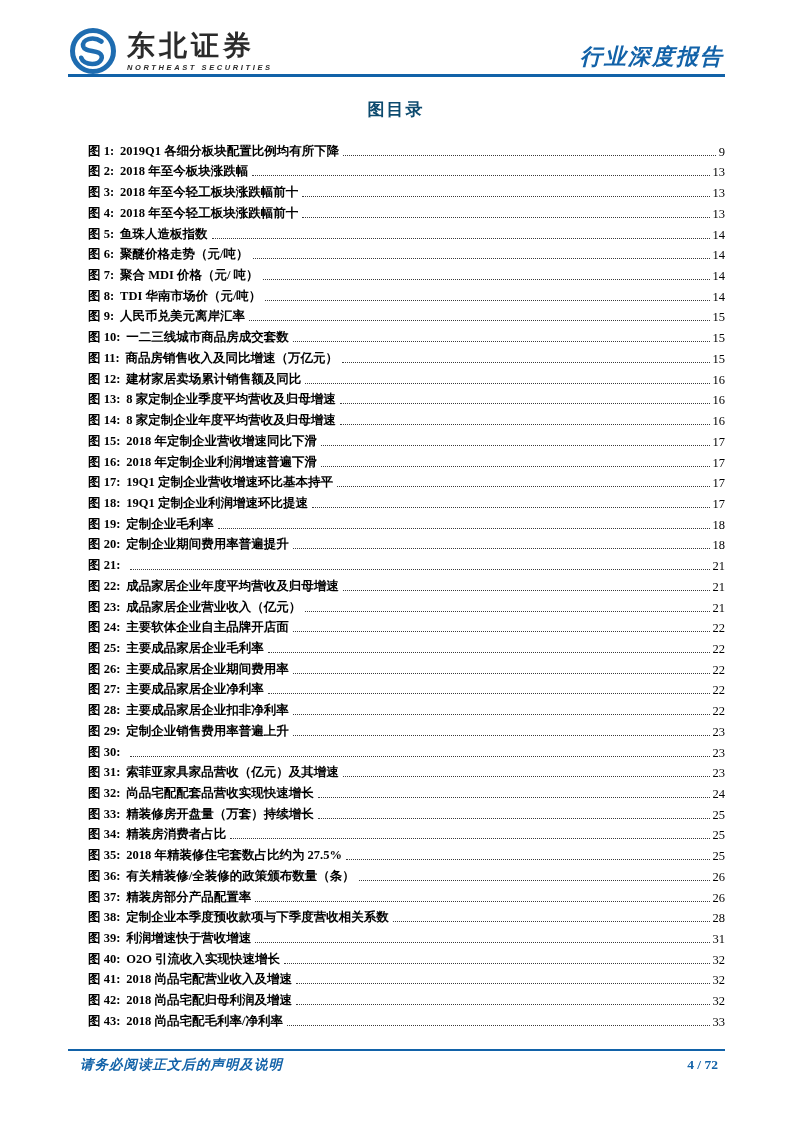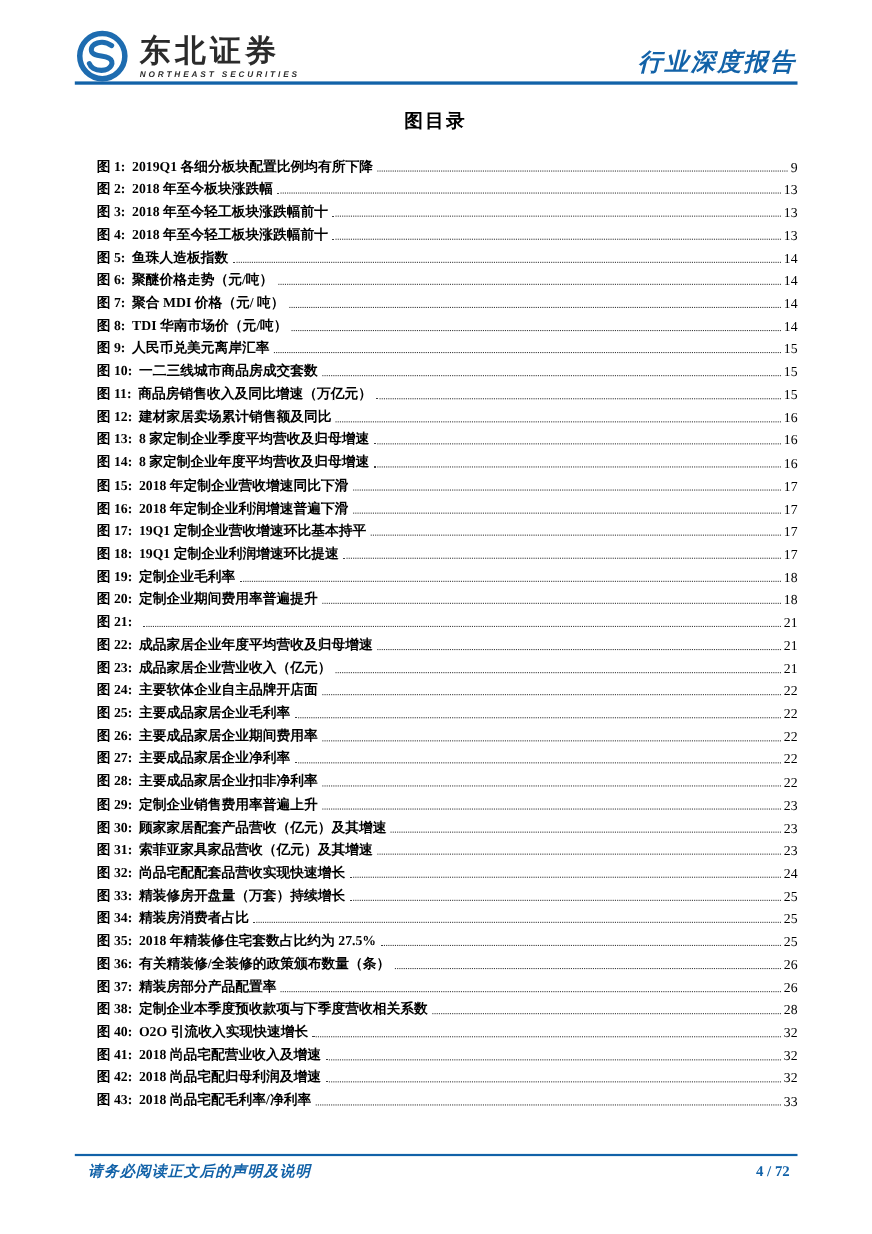--- a/index.html
+++ b/index.html
@@ -40,21 +40,21 @@
     color:var(--accent);letter-spacing:2px;white-space:nowrap;
   }
   .header-rule{
     position:absolute;left:68px;right:67px;top:74px;
     height:2.5px;background:var(--accent);
   }
   
   .page-title{
     position:absolute;left:0;right:0;top:98px;
     text-align:center;font-size:17px;font-weight:700;
-    letter-spacing:2px;color:#000000;
+    letter-spacing:2px;color:#0c4a6e;
   }
   
   .toc{
     position:absolute;left:88px;right:67px;top:139px;
   }
   .toc-row{
     display:flex;align-items:flex-end;
     height:20.72px;
     font-size:12.5px;font-weight:700;color:#000;
     white-space:nowrap;
@@ -308,21 +308,20 @@
 
       <div class="toc-row">
         <span class="toc-label">图 29:</span>
         <span class="toc-title">定制企业销售费用率普遍上升</span>
         <span class="toc-leader"></span>
         <span class="toc-page">23</span>
       </div>
 
       <div class="toc-row">
         <span class="toc-label">图 30:</span>
-        <span class="toc-title">顾家家居配套产品营收（亿元）及其增速</span>
         <span class="toc-leader"></span>
         <span class="toc-page">23</span>
       </div>
 
       <div class="toc-row">
         <span class="toc-label">图 31:</span>
         <span class="toc-title">索菲亚家具家品营收（亿元）及其增速</span>
         <span class="toc-leader"></span>
         <span class="toc-page">23</span>
       </div>
@@ -369,20 +368,26 @@
         <span class="toc-page">26</span>
       </div>
 
       <div class="toc-row">
         <span class="toc-label">图 38:</span>
         <span class="toc-title">定制企业本季度预收款项与下季度营收相关系数</span>
         <span class="toc-leader"></span>
         <span class="toc-page">28</span>
       </div>
 
+      <div class="toc-row">
+        <span class="toc-label">图 39:</span>
+        <span class="toc-title">利润增速快于营收增速</span>
+        <span class="toc-leader"></span>
+        <span class="toc-page">31</span>
+      </div>
 
       <div class="toc-row">
         <span class="toc-label">图 40:</span>
         <span class="toc-title">O2O 引流收入实现快速增长</span>
         <span class="toc-leader"></span>
         <span class="toc-page">32</span>
       </div>
 
       <div class="toc-row">
         <span class="toc-label">图 41:</span>

